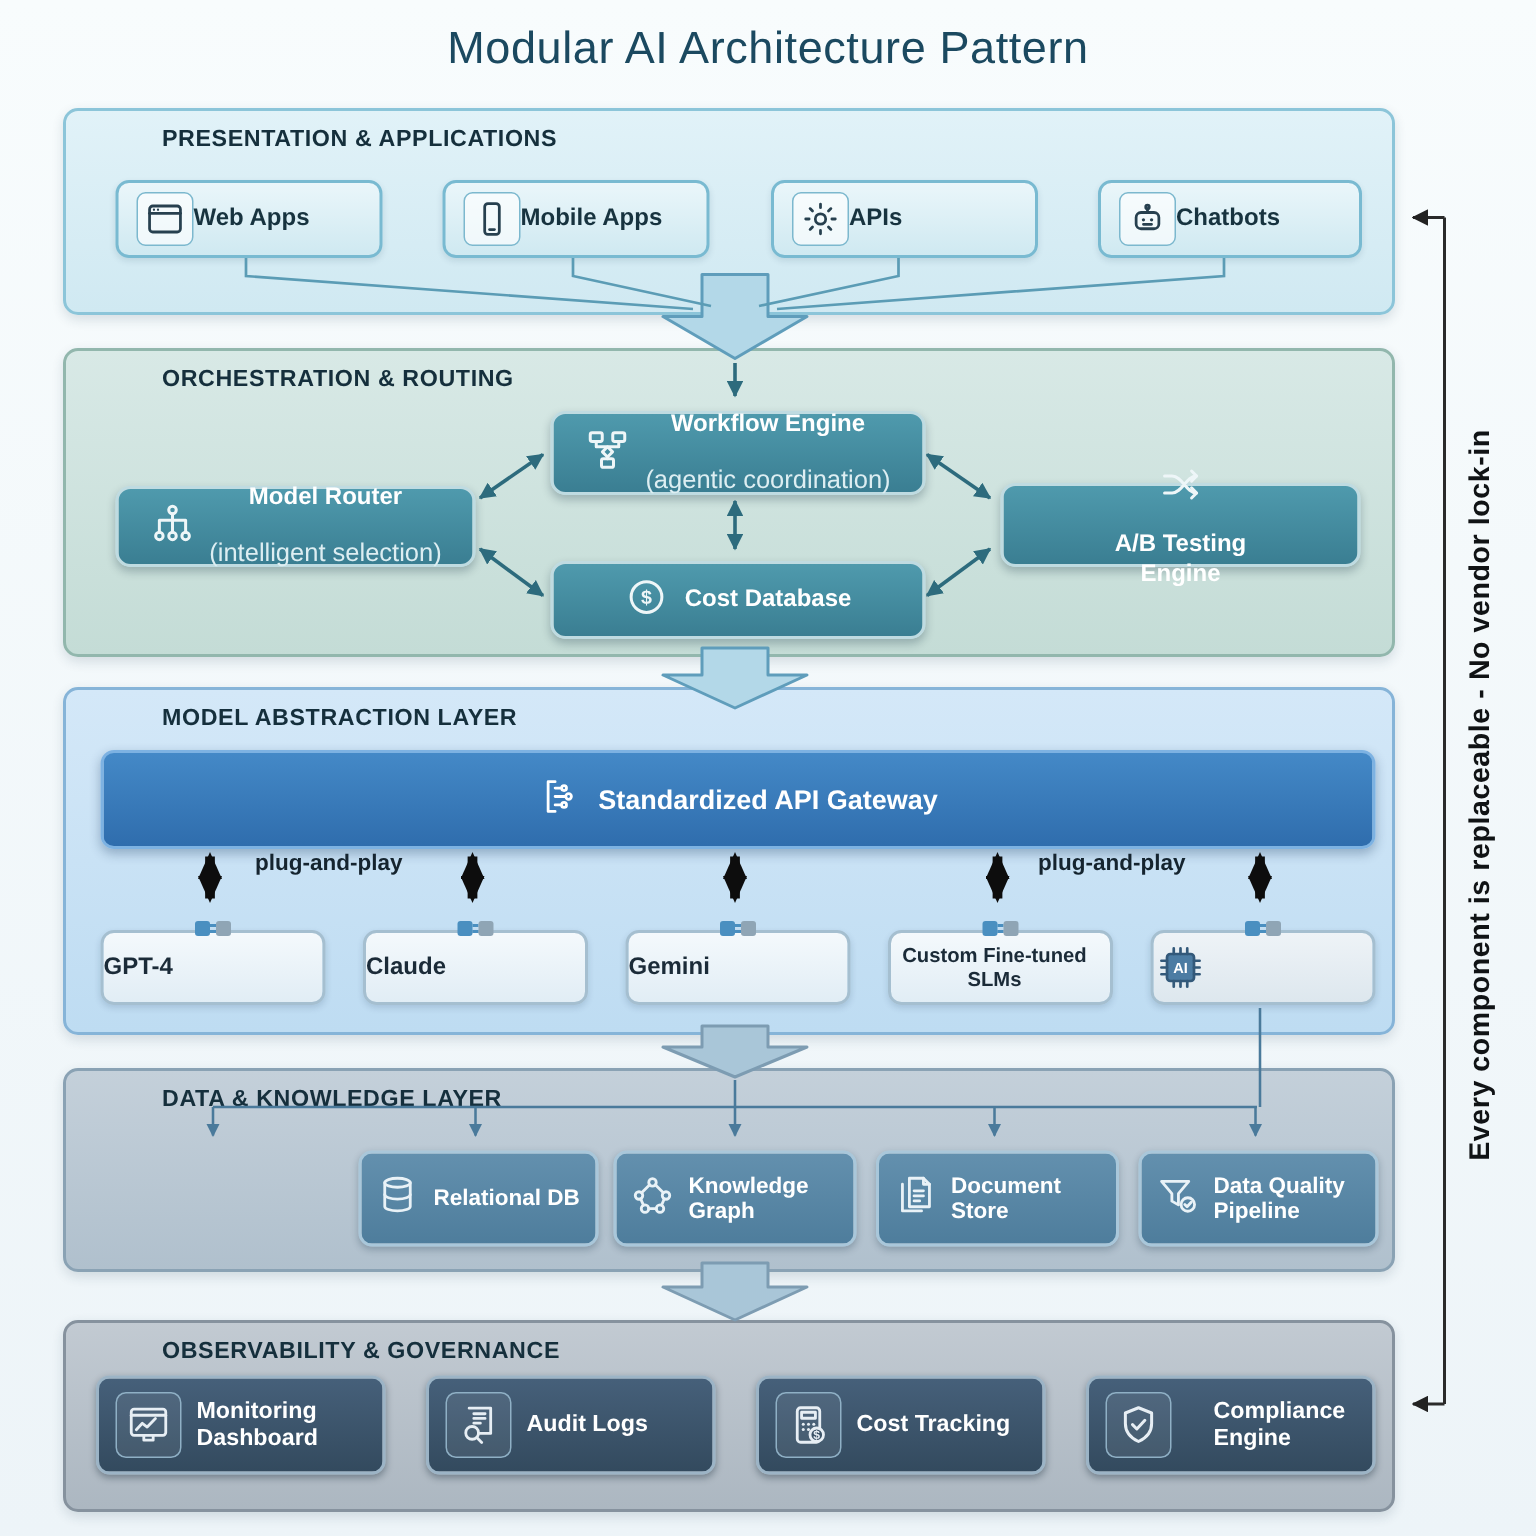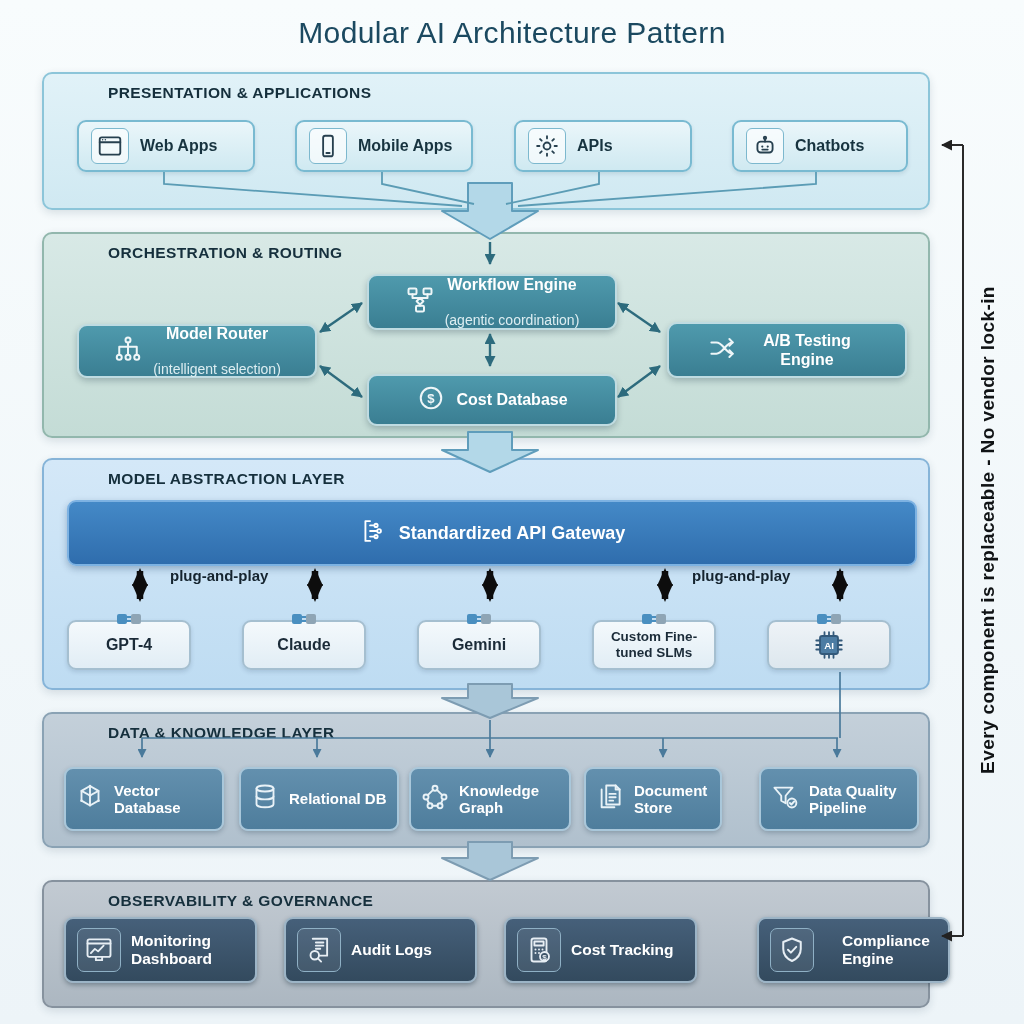--- a/index.html
+++ b/index.html
@@ -7,32 +7,32 @@
   .title{position:absolute;top:16px;left:0;width:100%;text-align:center;margin:0;font-size:30px;font-weight:normal;color:#1b4960;letter-spacing:.4px;}
 
   .layer{position:absolute;left:42px;width:888px;border-radius:10px;border:2px solid;box-sizing:border-box;box-shadow:0 3px 8px rgba(25,55,80,.14);}
   .layer-header{position:absolute;top:10px;left:16px;font-size:15.5px;font-weight:bold;color:#152f3c;letter-spacing:.4px;margin-left:48px;}
   .l1{top:72px;height:138px;background:linear-gradient(180deg,#e1f2f8,#d0e9f2);border-color:#8cc5d9;}
   .l2{top:232px;height:206px;background:linear-gradient(180deg,#d8e9e6,#c4dcd6);border-color:#92b7ad;}
   .l3{top:458px;height:232px;background:linear-gradient(180deg,#d4e8f8,#bedcf2);border-color:#86b4d8;}
   .l4{top:712px;height:136px;background:linear-gradient(180deg,#c4d0da,#b0c0cd);border-color:#8aa2b4;}
   .l5{top:880px;height:128px;background:linear-gradient(180deg,#c2cad2,#acb7c1);border-color:#86929e;}
 
-  .app-box{position:absolute;top:46px;height:52px;display:flex;align-items:center;gap:11px;padding:0 12px;box-sizing:border-box;background:linear-gradient(180deg,#eaf6fa,#cfe9f1);border:2px solid #79bad1;border-radius:9px;font-size:16px;font-weight:bold;color:#17333f;box-shadow:0 2px 4px rgba(20,60,80,.12);}
+  .app-box{position:absolute;top:46px;height:52px;display:flex;align-items:center;padding:0 12px;box-sizing:border-box;background:linear-gradient(180deg,#eaf6fa,#cfe9f1);border:2px solid #79bad1;border-radius:9px;font-size:16px;font-weight:bold;color:#17333f;box-shadow:0 2px 4px rgba(20,60,80,.12);}
   .chip{display:flex;align-items:center;justify-content:center;width:36px;height:34px;background:rgba(255,255,255,.65);border:1.5px solid #7cb8ce;border-radius:6px;color:#27404f;flex:0 0 auto;}
 
   .orch-node{position:absolute;display:flex;align-items:center;justify-content:center;gap:10px;background:linear-gradient(180deg,#4f9aad,#3a7e92);border:2px solid #bfdbe1;border-radius:10px;color:#fff;box-shadow:0 3px 6px rgba(10,40,55,.25);padding:0 10px;box-sizing:border-box;}
   .orch-text{text-align:center;}
   .orch-label{font-size:16px;font-weight:bold;}
-  .orch-sub{font-size:14px;color:#ddeef2;margin-top:18px;}
+  .orch-sub{font-size:17px;color:#ddeef2;margin-top:18px;}
   .ic{flex:0 0 auto;}
 
   .gateway{position:absolute;left:23px;top:40px;width:846px;height:62px;display:flex;align-items:center;justify-content:center;gap:12px;background:linear-gradient(180deg,#4489c7,#2f6dad);border:2px solid #7db2e2;border-radius:9px;color:#fff;font-size:18px;font-weight:bold;box-shadow:0 3px 7px rgba(15,50,90,.3);}
   .plug-label{position:absolute;top:107px;font-size:15px;font-weight:bold;color:#15242f;}
-  .model-box{position:absolute;top:160px;width:124px;height:50px;display:flex;align-items:center;justify-content:center;box-sizing:border-box;background:linear-gradient(180deg,#f4f9fc,#e1edf5);border:2px solid #a5bfd0;border-radius:9px;font-size:16px;font-weight:bold;color:#1b2b38;text-align:center;box-shadow:0 2px 4px rgba(20,50,80,.15);}
+  .model-box{position:absolute;top:160px;width:150px;height:50px;display:flex;align-items:center;box-sizing:border-box;background:linear-gradient(180deg,#f4f9fc,#e1edf5);border:2px solid #a5bfd0;border-radius:9px;font-size:16px;font-weight:bold;color:#1b2b38;text-align:center;box-shadow:0 2px 4px rgba(20,50,80,.15);}
   .model-box .small{font-size:13.5px;line-height:1.15;width:138px;}
   .plug{position:absolute;top:-10px;left:50%;transform:translateX(-50%);}
 
   .data-box{position:absolute;top:53px;height:64px;display:flex;align-items:center;gap:9px;padding:0 9px;box-sizing:border-box;background:linear-gradient(180deg,#6390ae,#4e7d9c);border:2px solid #a9c7da;border-radius:9px;color:#fff;font-size:15px;font-weight:bold;line-height:1.15;box-shadow:0 2px 5px rgba(10,40,60,.25);}
   .obs-box{position:absolute;top:35px;height:66px;display:flex;align-items:center;gap:10px;padding:0 11px;box-sizing:border-box;background:linear-gradient(180deg,#46607a,#334a5e);border:2px solid #9cb4c6;border-radius:9px;color:#fff;font-size:15.5px;font-weight:bold;line-height:1.18;box-shadow:0 2px 5px rgba(5,25,40,.35);}
   .obs-chip{display:flex;align-items:center;justify-content:center;width:42px;height:42px;border:1.5px solid #8fb0c5;border-radius:7px;background:rgba(255,255,255,.07);flex:0 0 auto;}
 
   .side-note{position:absolute;left:964px;top:110px;width:48px;height:840px;display:flex;align-items:center;justify-content:center;}
   .side-note span{transform:rotate(-90deg);white-space:nowrap;font-size:19px;font-weight:bold;color:#101315;letter-spacing:.4px;}
 
@@ -122,21 +122,21 @@
             <circle cx="19" cy="18.6" r="2"></circle>
             <path d="M12 6.8v3.4M12 10.2H5v6.4M12 10.2h7v6.4M12 10.2v6.4"></path>
           </svg>
       </span>
       <div class="orch-text">
         <div class="orch-label">Model Router</div>
         <div class="orch-sub">(intelligent selection)</div>
       </div>
     </div>
 
-    <div class="orch-node" style="left:623px;top:88px;width:240px;height:56px;">
+    <div class="orch-node" style="left:623px;top:88px;width:240px;height:56px;flex-direction:column;">
       <span class="ic">
         <svg width="30" height="30" viewBox="0 0 24 24" fill="none" stroke="#eef6f8" stroke-width="1.6" stroke-linecap="round" stroke-linejoin="round">
             <path d="M3.5 16.5h4c5.5 0 7.5-9 13-9M3.5 7.5h4c5.5 0 7.5 9 13 9"></path>
             <path d="M17.9 4.8l2.7 2.7-2.7 2.7M17.9 13.8l2.7 2.7-2.7 2.7"></path>
           </svg>
       </span>
       <div class="orch-text">
         <div class="orch-label" style="width:120px;line-height:1.2;">A/B Testing Engine</div>
       </div>
     </div>
@@ -220,33 +220,20 @@
           <rect x="6" y="6" width="12" height="12" rx="1.5" fill="#4c7ca3" stroke="#33597a" stroke-width="1.2"></rect>
           <path d="M9 6V3.5M12 6V3.5M15 6V3.5M9 18v2.5M12 18v2.5M15 18v2.5M6 9H3.5M6 12H3.5M6 15H3.5M18 9h2.5M18 12h2.5M18 15h2.5" stroke="#33597a" stroke-width="1.2" fill="none" stroke-linecap="round"></path>
           <text x="12" y="14.5" font-size="6.5" font-weight="bold" text-anchor="middle" fill="#ffffff" font-family="'Liberation Sans',sans-serif">AI</text>
         </svg>
     </div>
   </section>
 
   <section class="layer l4">
     <div class="layer-header">DATA &amp; KNOWLEDGE LAYER</div>
 
-    <div class="data-box" style="left:20px;width:160px;">
-      <span class="ic">
-        <svg width="30" height="30" viewBox="0 0 24 24" fill="none" stroke="#e9f2f7" stroke-width="1.5" stroke-linecap="round" stroke-linejoin="round">
-            <path d="M12 3.2l6.8 3.9v7.8L12 18.8l-6.8-3.9V7.1z"></path>
-            <path d="M12 3.2v7.6M12 10.8l6.8-3.7M12 10.8L5.2 7.1M12 18.8v-8"></path>
-            <circle cx="12" cy="10.8" r="1.1" fill="#e9f2f7" stroke="none"></circle>
-            <circle cx="12" cy="3.2" r="1" fill="#e9f2f7" stroke="none"></circle>
-            <circle cx="5.2" cy="14.9" r="1" fill="#e9f2f7" stroke="none"></circle>
-            <circle cx="18.8" cy="14.9" r="1" fill="#e9f2f7" stroke="none"></circle>
-          </svg>
-      </span>
-      <span>Vector Database</span>
-    </div>
 
     <div class="data-box" style="left:195px;width:160px;">
       <span class="ic">
         <svg width="30" height="30" viewBox="0 0 24 24" fill="none" stroke="#e9f2f7" stroke-width="1.5" stroke-linecap="round" stroke-linejoin="round">
             <ellipse cx="12" cy="5.2" rx="6.8" ry="2.4"></ellipse>
             <path d="M5.2 5.2v6.3c0 1.3 3 2.4 6.8 2.4s6.8-1.1 6.8-2.4V5.2"></path>
             <path d="M5.2 11.5v6.3c0 1.3 3 2.4 6.8 2.4s6.8-1.1 6.8-2.4v-6.3"></path>
           </svg>
       </span>
       <span>Relational DB</span>
@@ -259,21 +246,21 @@
             <circle cx="4.8" cy="12" r="2"></circle>
             <circle cx="19.2" cy="12" r="2"></circle>
             <circle cx="8" cy="19" r="2"></circle>
             <circle cx="16" cy="19" r="2"></circle>
             <path d="M10.5 6.3L6.2 10.5M13.5 6.3l4.3 4.2M5.7 13.8l1.5 3.4M18.3 13.8l-1.5 3.4M9.9 19h4.2"></path>
           </svg>
       </span>
       <span>Knowledge Graph</span>
     </div>
 
-    <div class="data-box" style="left:540px;width:138px;">
+    <div class="data-box" style="left:540px;width:162px;">
       <span class="ic">
         <svg width="30" height="30" viewBox="0 0 24 24" fill="none" stroke="#e9f2f7" stroke-width="1.5" stroke-linecap="round" stroke-linejoin="round">
             <path d="M9 2.8h7.5l3.2 3.2v12H9z"></path>
             <path d="M16.5 2.8V6h3.2"></path>
             <path d="M5.3 6v14.2h10.2"></path>
             <path d="M11.5 9.5h5M11.5 12.2h5M11.5 14.9h3"></path>
           </svg>
       </span>
       <span>Document Store</span>
     </div>
@@ -327,21 +314,21 @@
             <circle cx="14.8" cy="11.6" r=".8" fill="#e7eef4" stroke="none"></circle>
             <circle cx="9.2" cy="14.4" r=".8" fill="#e7eef4" stroke="none"></circle>
             <circle cx="12" cy="14.4" r=".8" fill="#e7eef4" stroke="none"></circle>
             <circle cx="16.4" cy="17.2" r="3.6" fill="#3d5468"></circle>
             <text x="16.4" y="19.6" font-size="6.5" font-weight="bold" text-anchor="middle" fill="#e7eef4" stroke="none" font-family="'Liberation Sans',sans-serif">$</text>
           </svg>
       </span>
       <span>Cost Tracking</span>
     </div>
 
-    <div class="obs-box" style="left:713px;width:193px;gap:28px;">
+    <div class="obs-box" style="left:680px;width:193px;gap:28px;">
       <span class="obs-chip">
         <svg width="30" height="30" viewBox="0 0 24 24" fill="none" stroke="#e7eef4" stroke-width="1.6" stroke-linecap="round" stroke-linejoin="round">
             <path d="M12 2.8l7 2.8v5.6c0 4.6-3 7.8-7 9.6-4-1.8-7-5-7-9.6V5.6z"></path>
             <path d="M8.8 11.8l2.3 2.3 4.3-4.6"></path>
           </svg>
       </span>
       <span>Compliance Engine</span>
     </div>
   </section>
 

